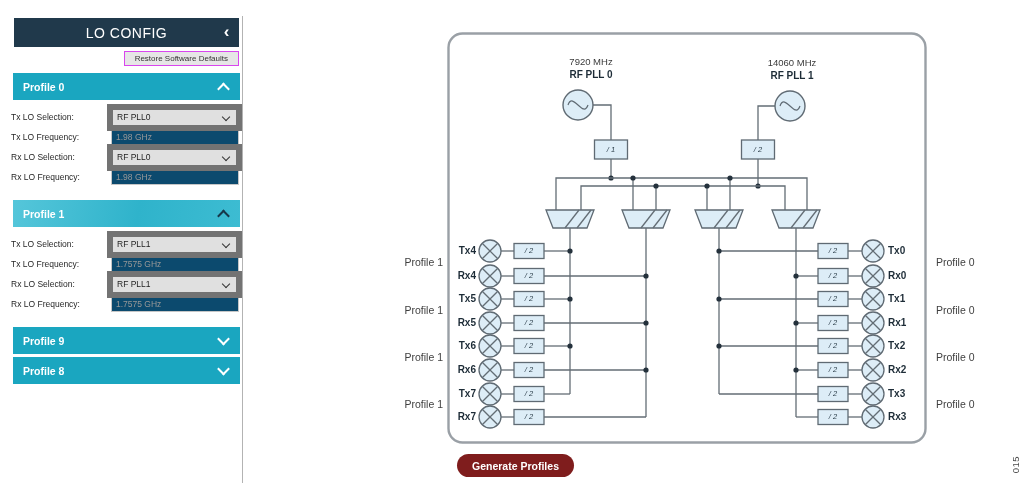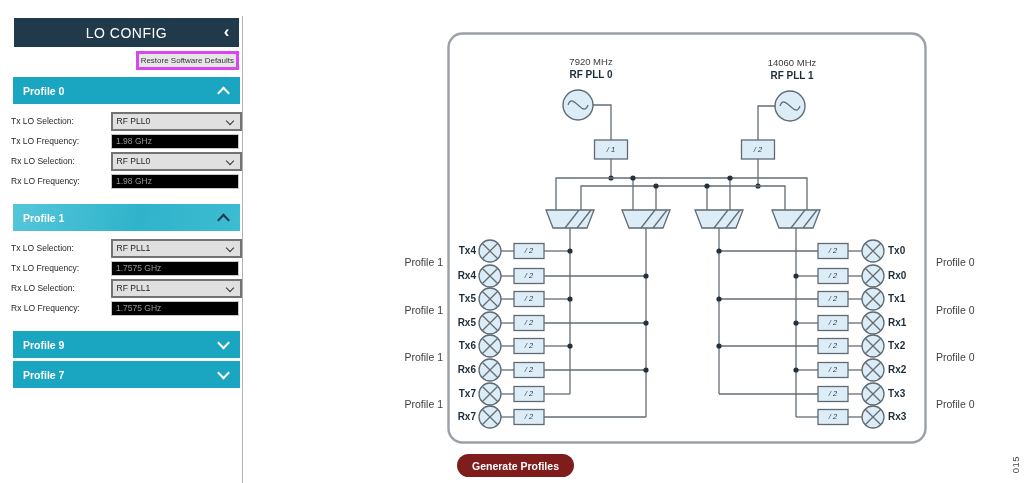--- a/index.html
+++ b/index.html
@@ -7,41 +7,41 @@
          font-family:"Liberation Sans",sans-serif;}
   
   .sidebar{position:absolute;left:11px;top:0;width:232px;height:478px;background:#fff;
            border-right:1px solid #b3b3b3;box-sizing:border-box;margin-top:16px;}
   .lc-header{margin:2px 3px 0 3px;height:29px;background:#20394b;color:#fff;
              display:flex;align-items:center;justify-content:center;position:relative;
              font-size:14px;letter-spacing:.5px;}
   .lc-collapse{position:absolute;right:9px;top:50%;transform:translateY(-56%);
                font-size:17px;font-weight:bold;line-height:1;}
   .restore-row{display:flex;justify-content:flex-end;margin:4px 3px 0 0;}
-  .restore-btn{background:#e6e6e6;border:3px solid #d946ef;color:#333;font-size:8px;
-               padding:2px 2px;font-family:inherit;}
+  .restore-btn{background:#e6e6e6;border:1px solid #d946ef;color:#333;font-size:8px;
+               padding:2px 10px;font-family:inherit;}
   .p-header{margin:7px 2px 0 2px;height:27px;background:#1aa6c0;color:#fff;
             display:flex;align-items:center;padding:0 10px;font-weight:bold;font-size:10.5px;
             position:relative;cursor:pointer;}
   .p-header.tight{margin-top:3px;}
   .p-header.active{background:linear-gradient(100deg,#55c6da 0%,#2fb3cb 55%,#3dbcd2 100%);}
   .chev{position:absolute;right:12px;top:50%;width:7px;height:7px;border:solid #fff;
         border-width:0 2px 2px 0;display:inline-block;}
   .chev.up{transform:translateY(-28%) rotate(-135deg);}
   .chev.down{transform:translateY(-72%) rotate(45deg);}
   .p-header.active .chev{border-color:#16384a;}
   .p-body{padding:5px 0 4px 0;}
   .f-row{display:flex;align-items:center;margin:4px 0;height:16px;}
   .f-label{width:96px;padding-right:4px;font-size:8.5px;color:#262626;}
   .sel{position:relative;width:120px;height:15px;line-height:15px;background:#e0e0e0;
-       border:2px solid #737373;font-size:8.5px;padding:0 4px;color:#1c1c1c;cursor:pointer;}
+       border:6px solid #737373;font-size:8.5px;padding:0 4px;color:#1c1c1c;cursor:pointer;}
   .sel-chev{position:absolute;right:7px;top:4px;width:5px;height:5px;border:solid #333;
             border-width:0 1.5px 1.5px 0;transform:rotate(45deg);}
   .inp{width:118px;height:13px;border:1px solid #c6c6c6;font-size:8.5px;padding:0 4px;
-       color:#979797;font-family:inherit;background:#000000;}
+       color:#979797;font-family:inherit;background:#0c4a6e;}
   
   .diagram-svg{position:absolute;left:0;top:0;}
   .diagram-svg text{font-family:"Liberation Sans",sans-serif;}
   .generate-btn{position:absolute;left:457px;top:454px;width:117px;height:23px;
                 background:#7f1d1d;color:#fff;border:none;border-radius:11.5px;
                 font-size:10.5px;font-weight:bold;font-family:Liberation Sans, sans-serif;cursor:pointer;}
   .fig-num{position:absolute;right:3px;bottom:10px;writing-mode:vertical-rl;
            transform:rotate(180deg);font-size:9.5px;color:#4a4a4a;letter-spacing:.5px;}
 </style>
 </head>
@@ -115,21 +115,21 @@
         <span class="f-label">Rx LO Frequency:</span>
         <input class="inp" readonly="" value="1.7575 GHz" style="">
       </div>
     </div>
 
     <div class="p-header">
       <span>Profile 9</span>
       <span class="chev down"></span>
     </div>
     <div class="p-header tight">
-      <span>Profile 7</span>
+      <span>Profile 8</span>
       <span class="chev down"></span>
     </div>
   </div>
 
   <svg class="diagram-svg" id="lo-diagram" width="1024" height="483" viewBox="0 0 1024 483">
       <rect x="448.5" y="33.5" width="477" height="409" rx="14" fill="#fff" stroke="#9aa0a6" stroke-width="2.4"></rect>
       <text x="591" y="62" font-size="9.5" text-anchor="middle" fill="#3a3a3a" dominant-baseline="middle">7920 MHz</text>
       <text x="591" y="75" font-size="10" text-anchor="middle" fill="#1d2c37" dominant-baseline="middle" font-weight="bold">RF PLL 0</text>
       <circle cx="578" cy="105" r="15" fill="#ddedf7" stroke="#5f6a73" stroke-width="1.4"></circle>
       <path d="M 568 105 C 573 91, 583 119, 588 105" fill="none" stroke="#5f6a73" stroke-width="1.2"></path>

